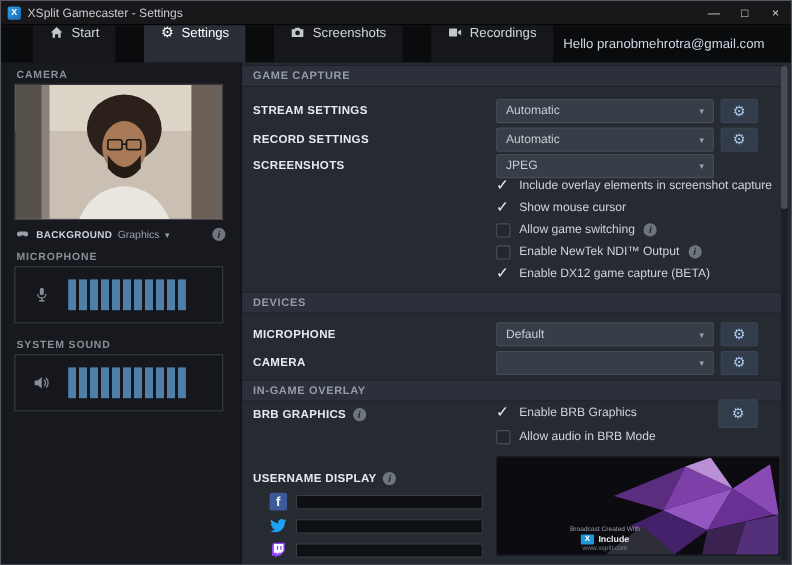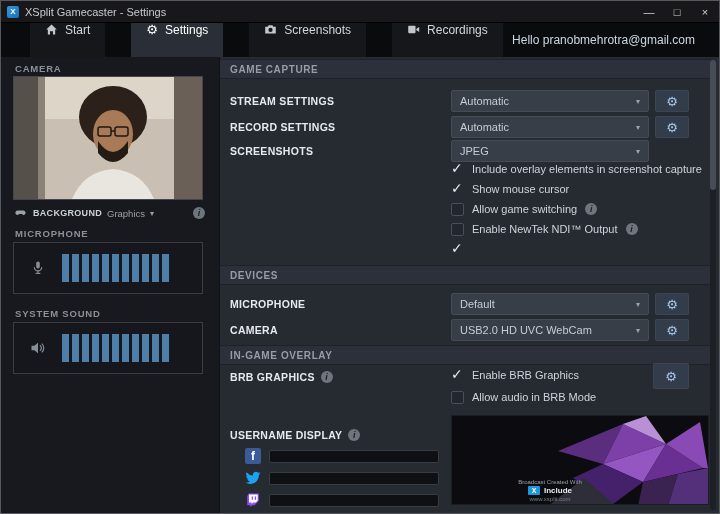--- a/index.html
+++ b/index.html
@@ -198,34 +198,34 @@
       <span>Allow game switching</span>
       <span class="info">i</span>
     </div>
     <div class="cb" style="top:166px">
       <span class="box"></span>
       <span>Enable NewTek NDI™ Output</span>
       <span class="info">i</span>
     </div>
     <div class="cb" style="top:186px">
       <span class="box checked"></span>
+      <span>Enable DX12 game capture (BETA)</span>
     </div>
 
     <div class="sec-header" style="top:208px">DEVICES</div>
 
     <div class="row-label" style="top:241px">MICROPHONE</div>
     <div class="dropdown" style="top:236px">
       <span class="val">Default</span>
       <span class="chev">▾</span>
     </div>
     <div class="gearbtn" style="top:236px">⚙</div>
 
     <div class="row-label" style="top:267px">CAMERA</div>
     <div class="dropdown" style="top:262px">
-      <span class="val">USB2.0 HD UVC WebCam</span>
       <span class="chev">▾</span>
     </div>
     <div class="gearbtn" style="top:262px">⚙</div>
 
     <div class="sec-header" style="top:288px">IN-GAME OVERLAY</div>
 
     <div class="row-label" style="top:314px">
       <span>BRB GRAPHICS</span>
       <span class="info">i</span>
     </div>

